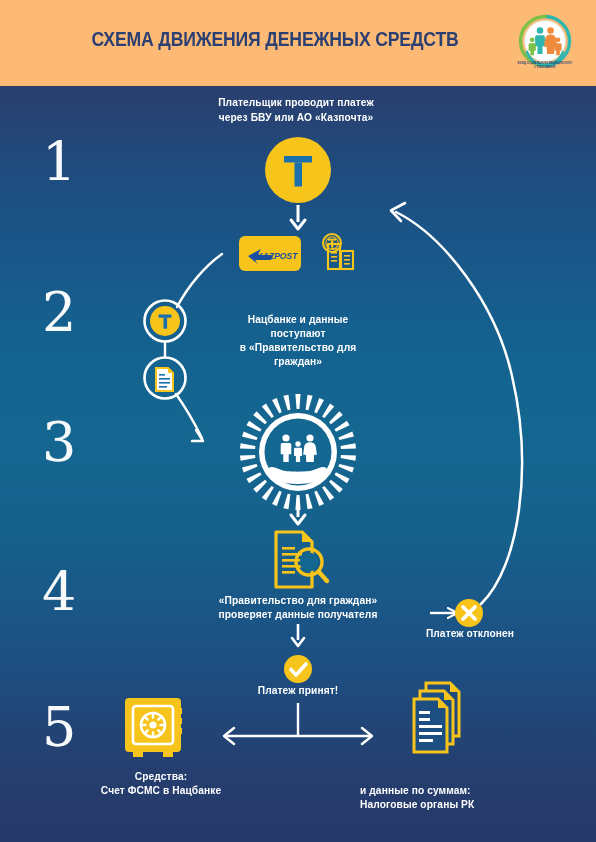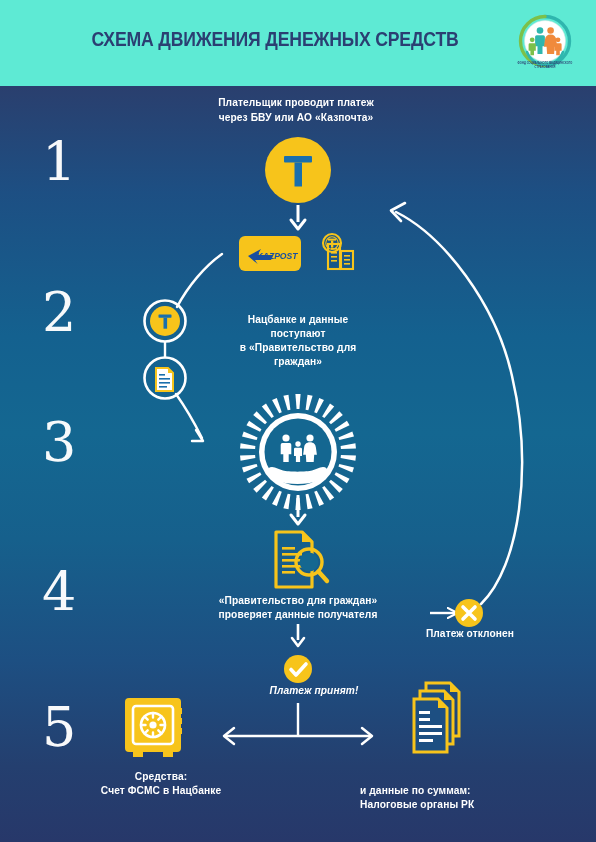--- a/index.html
+++ b/index.html
@@ -12,21 +12,21 @@
   #poster {
     position: relative;
     width: 596px; height: 842px;
     background: #ffffff;
   }
 
   
   #header {
     position: absolute; left: 0; top: 0;
     width: 596px; height: 86px;
-    background: #5eead4;
+    background: #fdba74;
   }
   #header-title {
     position: absolute;
     left: 60px; top: 27px;
     width: 430px;
     text-align: center;
     color: #2b3f72;
     font-size: 20.5px;
     font-weight: bold;
     letter-spacing: -0.2px;
@@ -145,21 +145,21 @@
     <div class="cap" style="left:200px; top:227px; width:196px;">Нацбанке и данные</div>
     <div class="cap" style="left:200px; top:241px; width:196px;">поступают</div>
     <div class="cap" style="left:196px; top:255px; width:204px;">в «Правительство для</div>
     <div class="cap" style="left:200px; top:269px; width:196px;">граждан»</div>
 
     <div class="cap" style="left:172px; top:522px; width:252px;">проверяет данные получателя</div>
     <div class="cap" style="left:172px; top:508px; width:252px;">«Правительство для граждан»</div>
 
     <div class="cap" style="left:400px; top:541px; width:140px;text-align:center;">Платеж отклонен</div>
 
-    <div class="cap" style="left:248px; top:598px; width:132px;font-style:italic;">Платеж принят!</div>
+    <div class="cap" style="left:232px; top:598px; width:132px;">Платеж принят!</div>
 
     <div class="cap" style="left:66px; top:684px; width:190px;">Средства:</div>
     <div class="cap" style="left:66px; top:698px; width:190px;">Счет ФСМС в Нацбанке</div>
 
     <div class="cap" style="left:360px; top:698px; width:176px; text-align:left;">и данные по суммам:</div>
     <div class="cap" style="left:360px; top:712px; width:176px; text-align:left;">Налоговые органы РК</div>
 
     <svg id="art" viewBox="0 0 596 756">
       <defs>
         <marker id="ah" viewBox="0 0 10 10" refX="7.5" refY="5" markerWidth="5.2" markerHeight="5.2" orient="auto">

